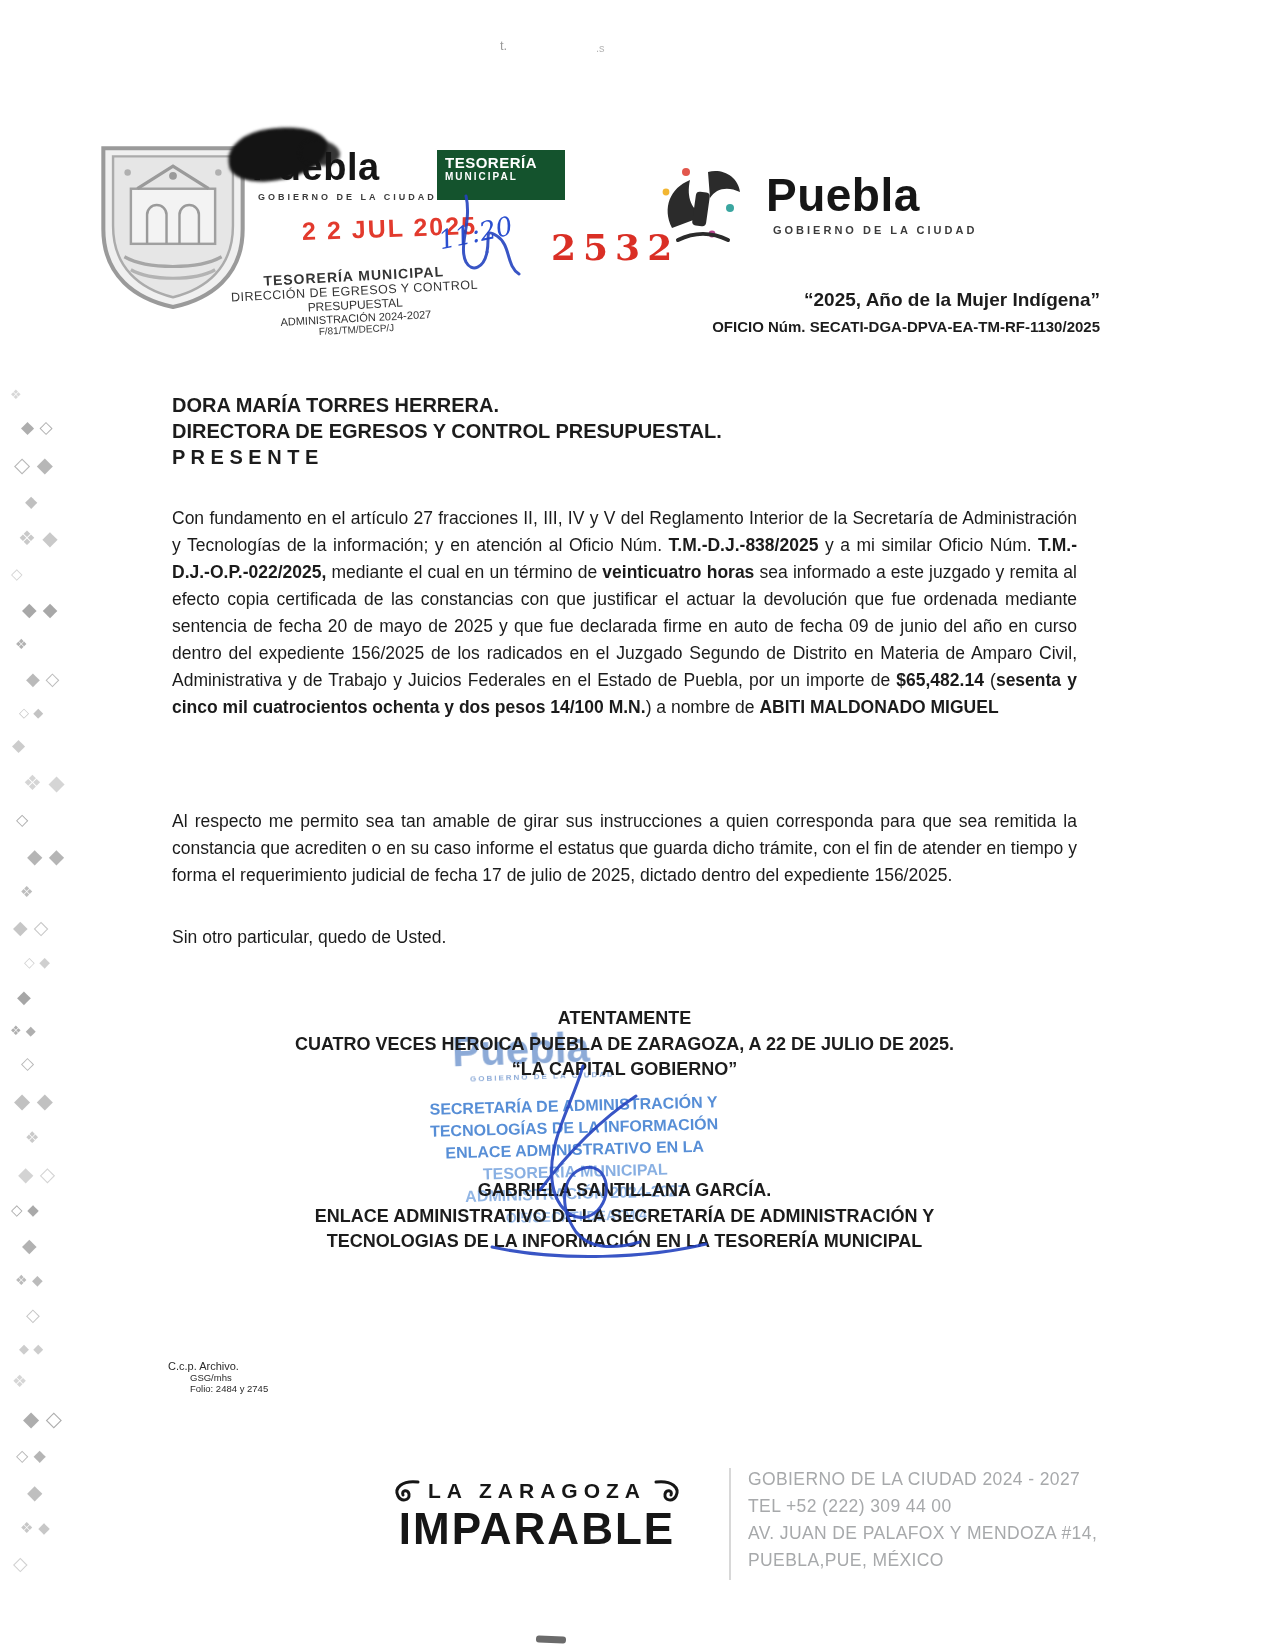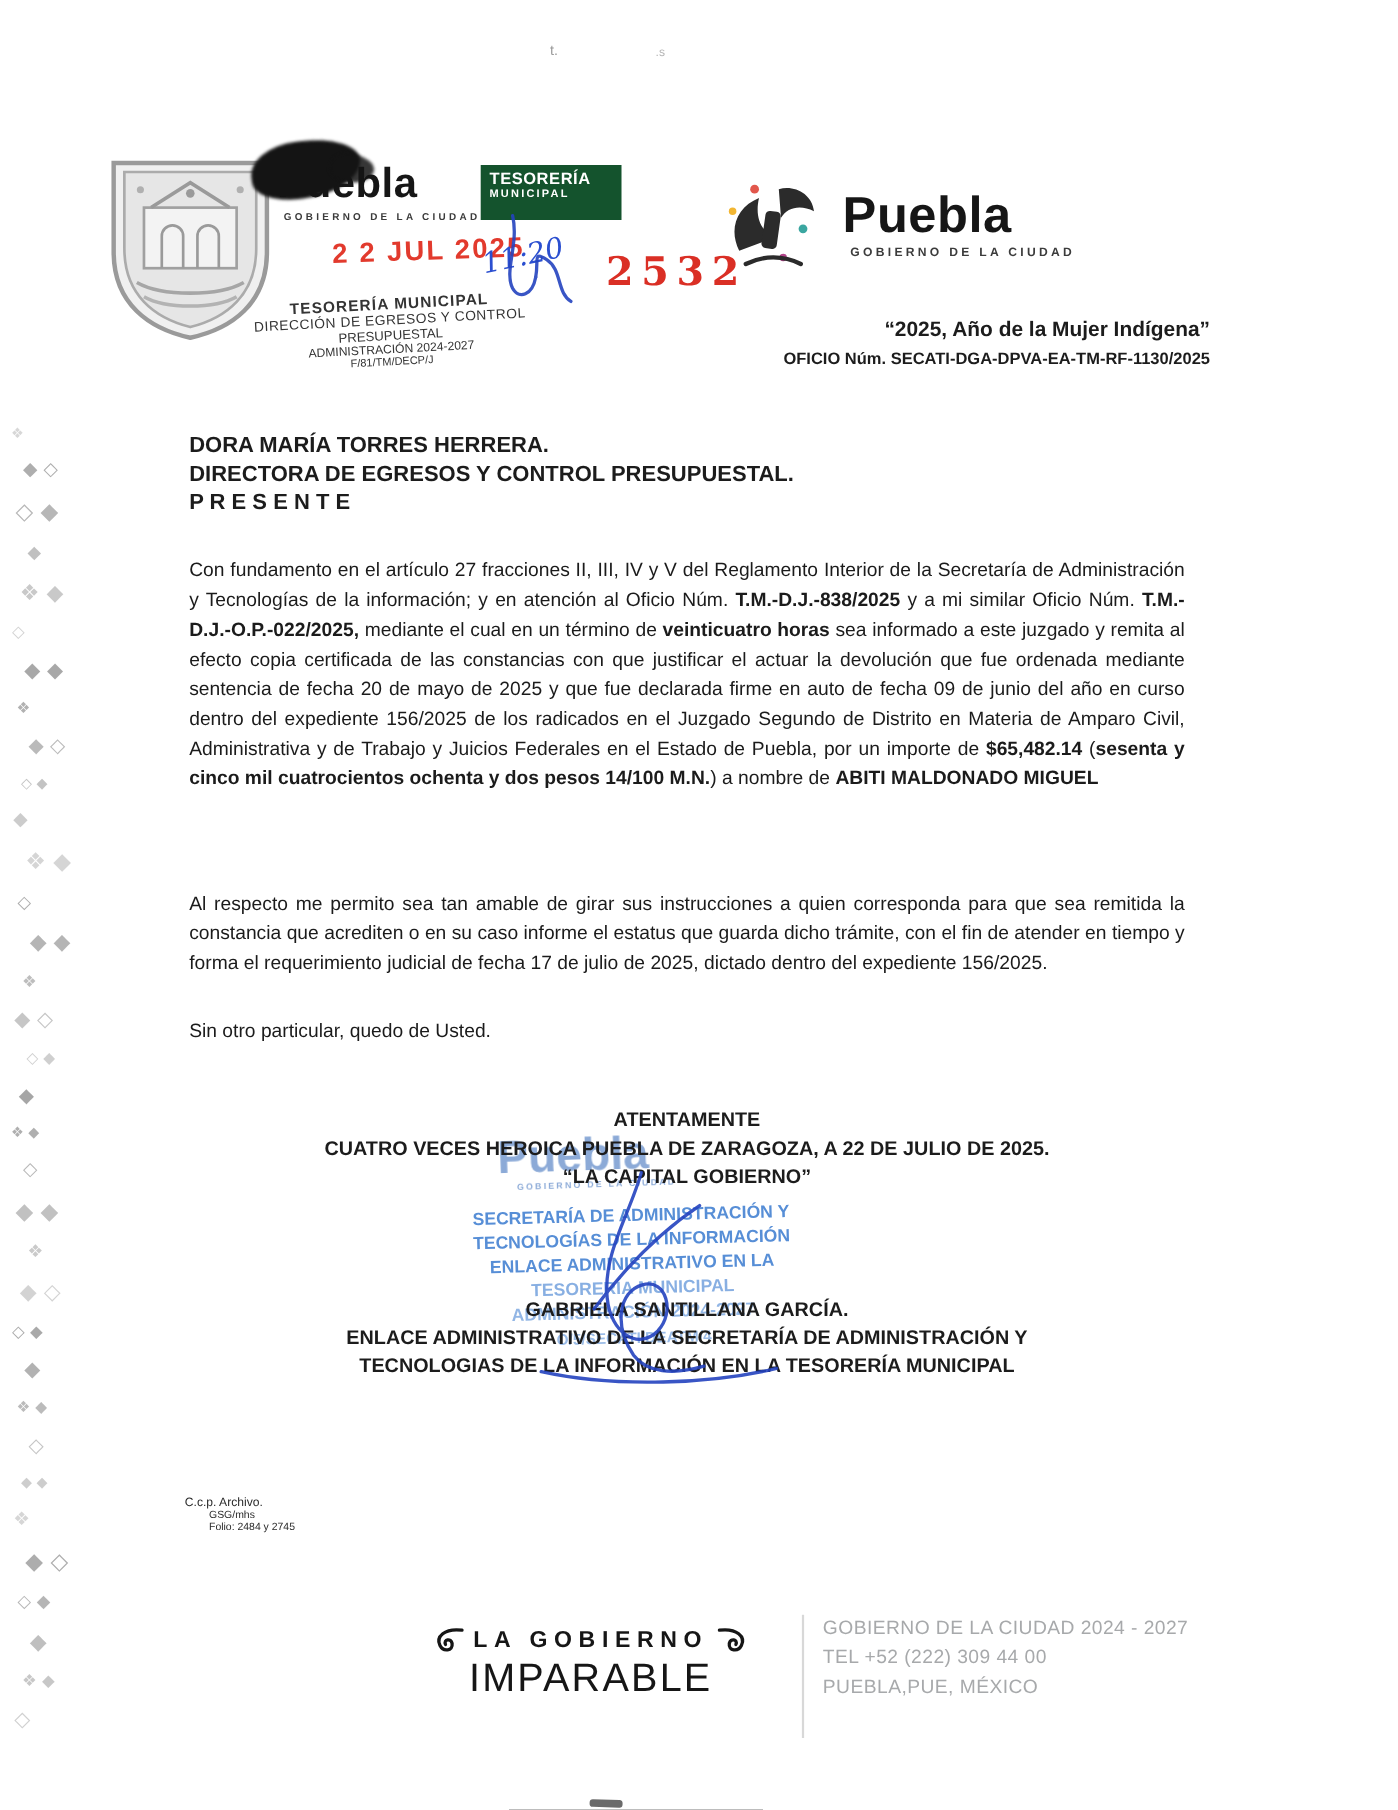--- a/index.html
+++ b/index.html
@@ -30,21 +30,21 @@
   .recipient div{font-weight:700;font-size:20px;line-height:26px;}
   .sigcenter{width:905px;text-align:center;font-weight:700;font-size:18px;}
   .bluestamp{color:#3a7bd0;font-weight:700;text-align:center;transform:rotate(-1.5deg);opacity:.85;z-index:1;}
   .bluestamp div{line-height:22px;font-size:16px;white-space:nowrap;}
   .bluelogo{color:#1b57b0;opacity:.5;font-weight:800;filter:blur(.6px);transform:rotate(-2deg);z-index:1;}
   .sigtext{z-index:2;}
   .ccp div{color:#2a2a2a;}
   
   .footgray div{color:#a7a9ab;font-size:17.5px;line-height:27px;letter-spacing:.4px;}
   .capital-top{font-weight:800;letter-spacing:6px;font-size:21px;color:#161616;display:inline-block;}
-  .capital-bottom{font-weight:400;letter-spacing:2px;font-size:36px;color:#161616;}
+  .capital-bottom{font-weight:700;letter-spacing:2px;font-size:44px;color:#161616;}
   .vdiv{width:2px;background:#d8d8d8;}
   svg{display:block;}
   .artifact{background:#3a3a3a;opacity:.75;border-radius:3px;}
 </style>
 </head>
 <body>
 
 <div class="page">
 
   <div class="abs orn">
@@ -181,33 +181,34 @@
     <div style="font-size:11px;">C.c.p. Archivo.</div>
     <div style="font-size:9.5px;padding-left:22px;">GSG/mhs</div>
     <div style="font-size:9.5px;padding-left:22px;">Folio: 2484 y 2745</div>
   </div>
 
   <div class="abs" style="left:382px;top:1478px;width:310px;text-align:center;">
     <div style="display:flex;align-items:center;justify-content:center;gap:8px;">
       <svg width="30" height="26" viewBox="0 0 30 26">
         <path d="M28,4 C12,2 4,10 8,18 C11,24 20,23 19,16 C18,11 11,12 13,17" fill="none" stroke="#161616" stroke-width="3" stroke-linecap="round"></path>
       </svg>
-      <span class="capital-top">LA GOBIERNO</span>
+      <span class="capital-top">LA ZARAGOZA</span>
       <svg width="30" height="26" viewBox="0 0 30 26">
         <path d="M2,4 C18,2 26,10 22,18 C19,24 10,23 11,16 C12,11 19,12 17,17" fill="none" stroke="#161616" stroke-width="3" stroke-linecap="round"></path>
       </svg>
     </div>
     <div class="capital-bottom">IMPARABLE</div>
   </div>
 
   <div class="abs vdiv" style="left:729px;top:1468px;height:112px;"></div>
 
   <div class="abs footgray" style="left:748px;top:1466px;">
     <div>GOBIERNO DE LA CIUDAD 2024 - 2027</div>
     <div>TEL +52 (222) 309 44 00</div>
+    <div>AV. JUAN DE PALAFOX Y MENDOZA #14,</div>
     <div>PUEBLA,PUE, MÉXICO</div>
   </div>
 
   <div class="abs artifact" style="left:536px;top:1636px;width:30px;height:7px;transform:rotate(2deg);"></div>
   <div class="abs" style="left:500px;top:38px;color:#9a9a9a;font-size:13px;">t.</div>
   <div class="abs" style="left:596px;top:42px;color:#b5b5b5;font-size:11px;">.s</div>
 
   <svg class="abs" style="left:0;top:0;z-index:6;pointer-events:none;" width="1271" height="1645" viewBox="0 0 1271 1645">
     <g fill="none" stroke="#2443bf" stroke-width="3" stroke-linecap="round" opacity="0.9">
 

